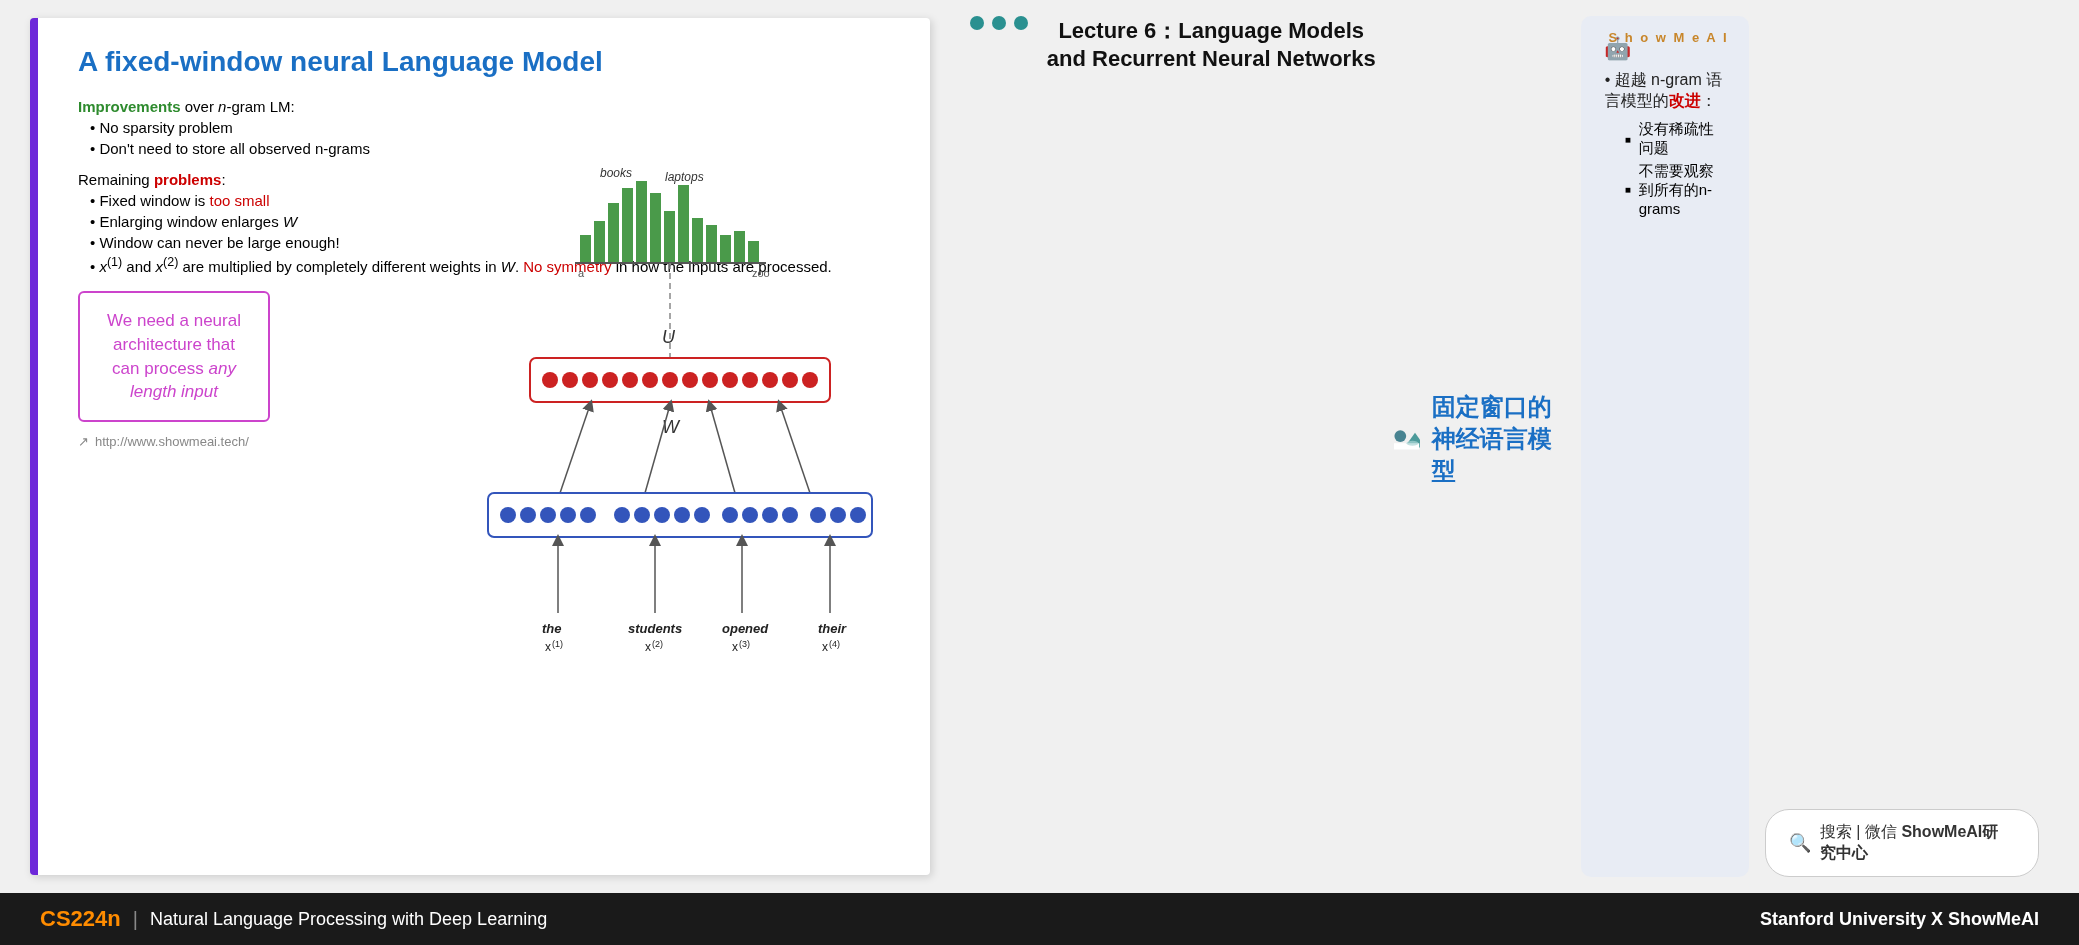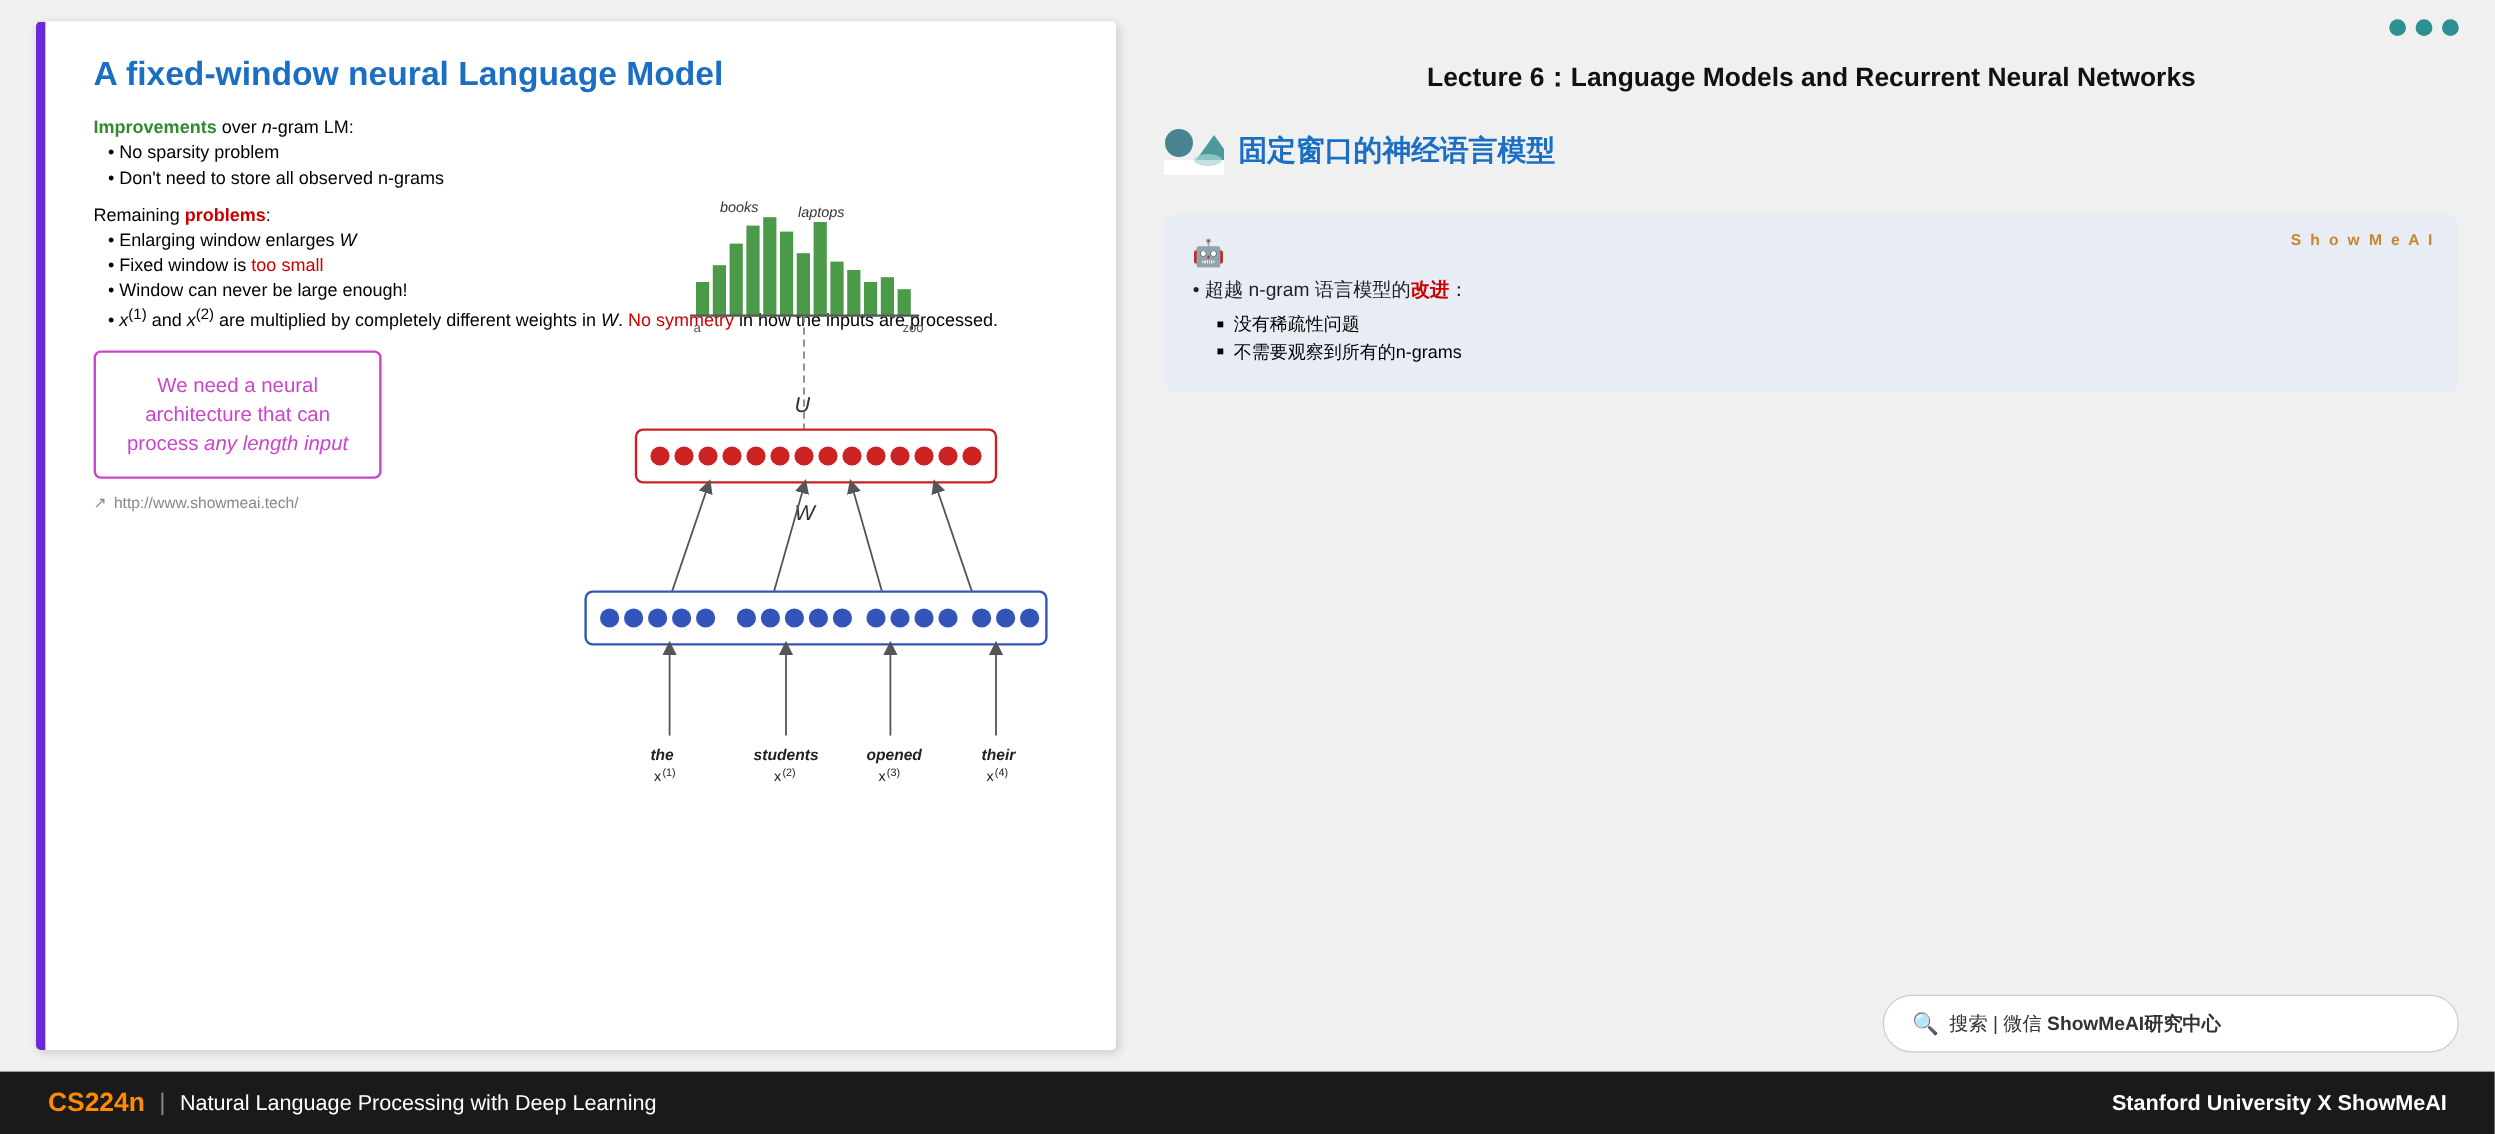--- a/index.html
+++ b/index.html
@@ -74,21 +74,21 @@
     }
 
     .too-small { color: #cc0000; }
     .no-symmetry { color: #cc0000; }
 
     .highlight-box {
       border: 2px solid #cc44cc;
       border-radius: 6px;
       padding: 16px 20px;
       margin-top: 16px;
-      width: 240px;
+      width: 192px;
       text-align: center;
     }
 
     .highlight-box-text {
       color: #cc44cc;
       font-size: 17px;
       line-height: 1.4;
     }
 
     .italic-text {
@@ -110,23 +110,23 @@
       right: 40px;
       top: 100px;
       width: 420px;
       height: 600px;
       margin-top: 45px;
     }
 
     
     .right-panel {
       flex: 1;
-      padding: 16px 30px 16px 40px;
-      display: flex;
-      flex-direction: column;
+      padding: 16px 40px 16px 40px;
+      display: flex;
+      flex-direction: row;
       gap: 16px;
     }
 
     .lecture-title {
       font-size: 22px;
       font-weight: bold;
       color: #111;
       text-align: center;
       margin-bottom: 8px;
     }
@@ -289,22 +289,22 @@
       <span class="improvements-label">Improvements</span><span> over <em>n</em>-gram LM:</span>
       <ul class="bullet-list">
         <li>No sparsity problem</li>
         <li>Don't need to store all observed n-grams</li>
       </ul>
     </div>
 
     <div class="problems-section">
       <span>Remaining </span><span class="problems-label">problems</span><span>:</span>
       <ul class="bullet-list">
+        <li>Fixed window is <span class="too-small">too small</span></li>
         <li>Enlarging window enlarges <em>W</em></li>
-        <li>Fixed window is <span class="too-small">too small</span></li>
         <li>Window can never be large enough!</li>
         <li><em>x</em><sup>(1)</sup> and <em>x</em><sup>(2)</sup> are multiplied by completely different weights in <em>W</em>. <span class="no-symmetry">No symmetry</span> in how the inputs are processed.</li>
       </ul>
     </div>
 
     <div class="highlight-box">
       <div class="highlight-box-text">
         We need a neural architecture that can process <em class="italic-text">any length input</em>
       </div>
     </div>

